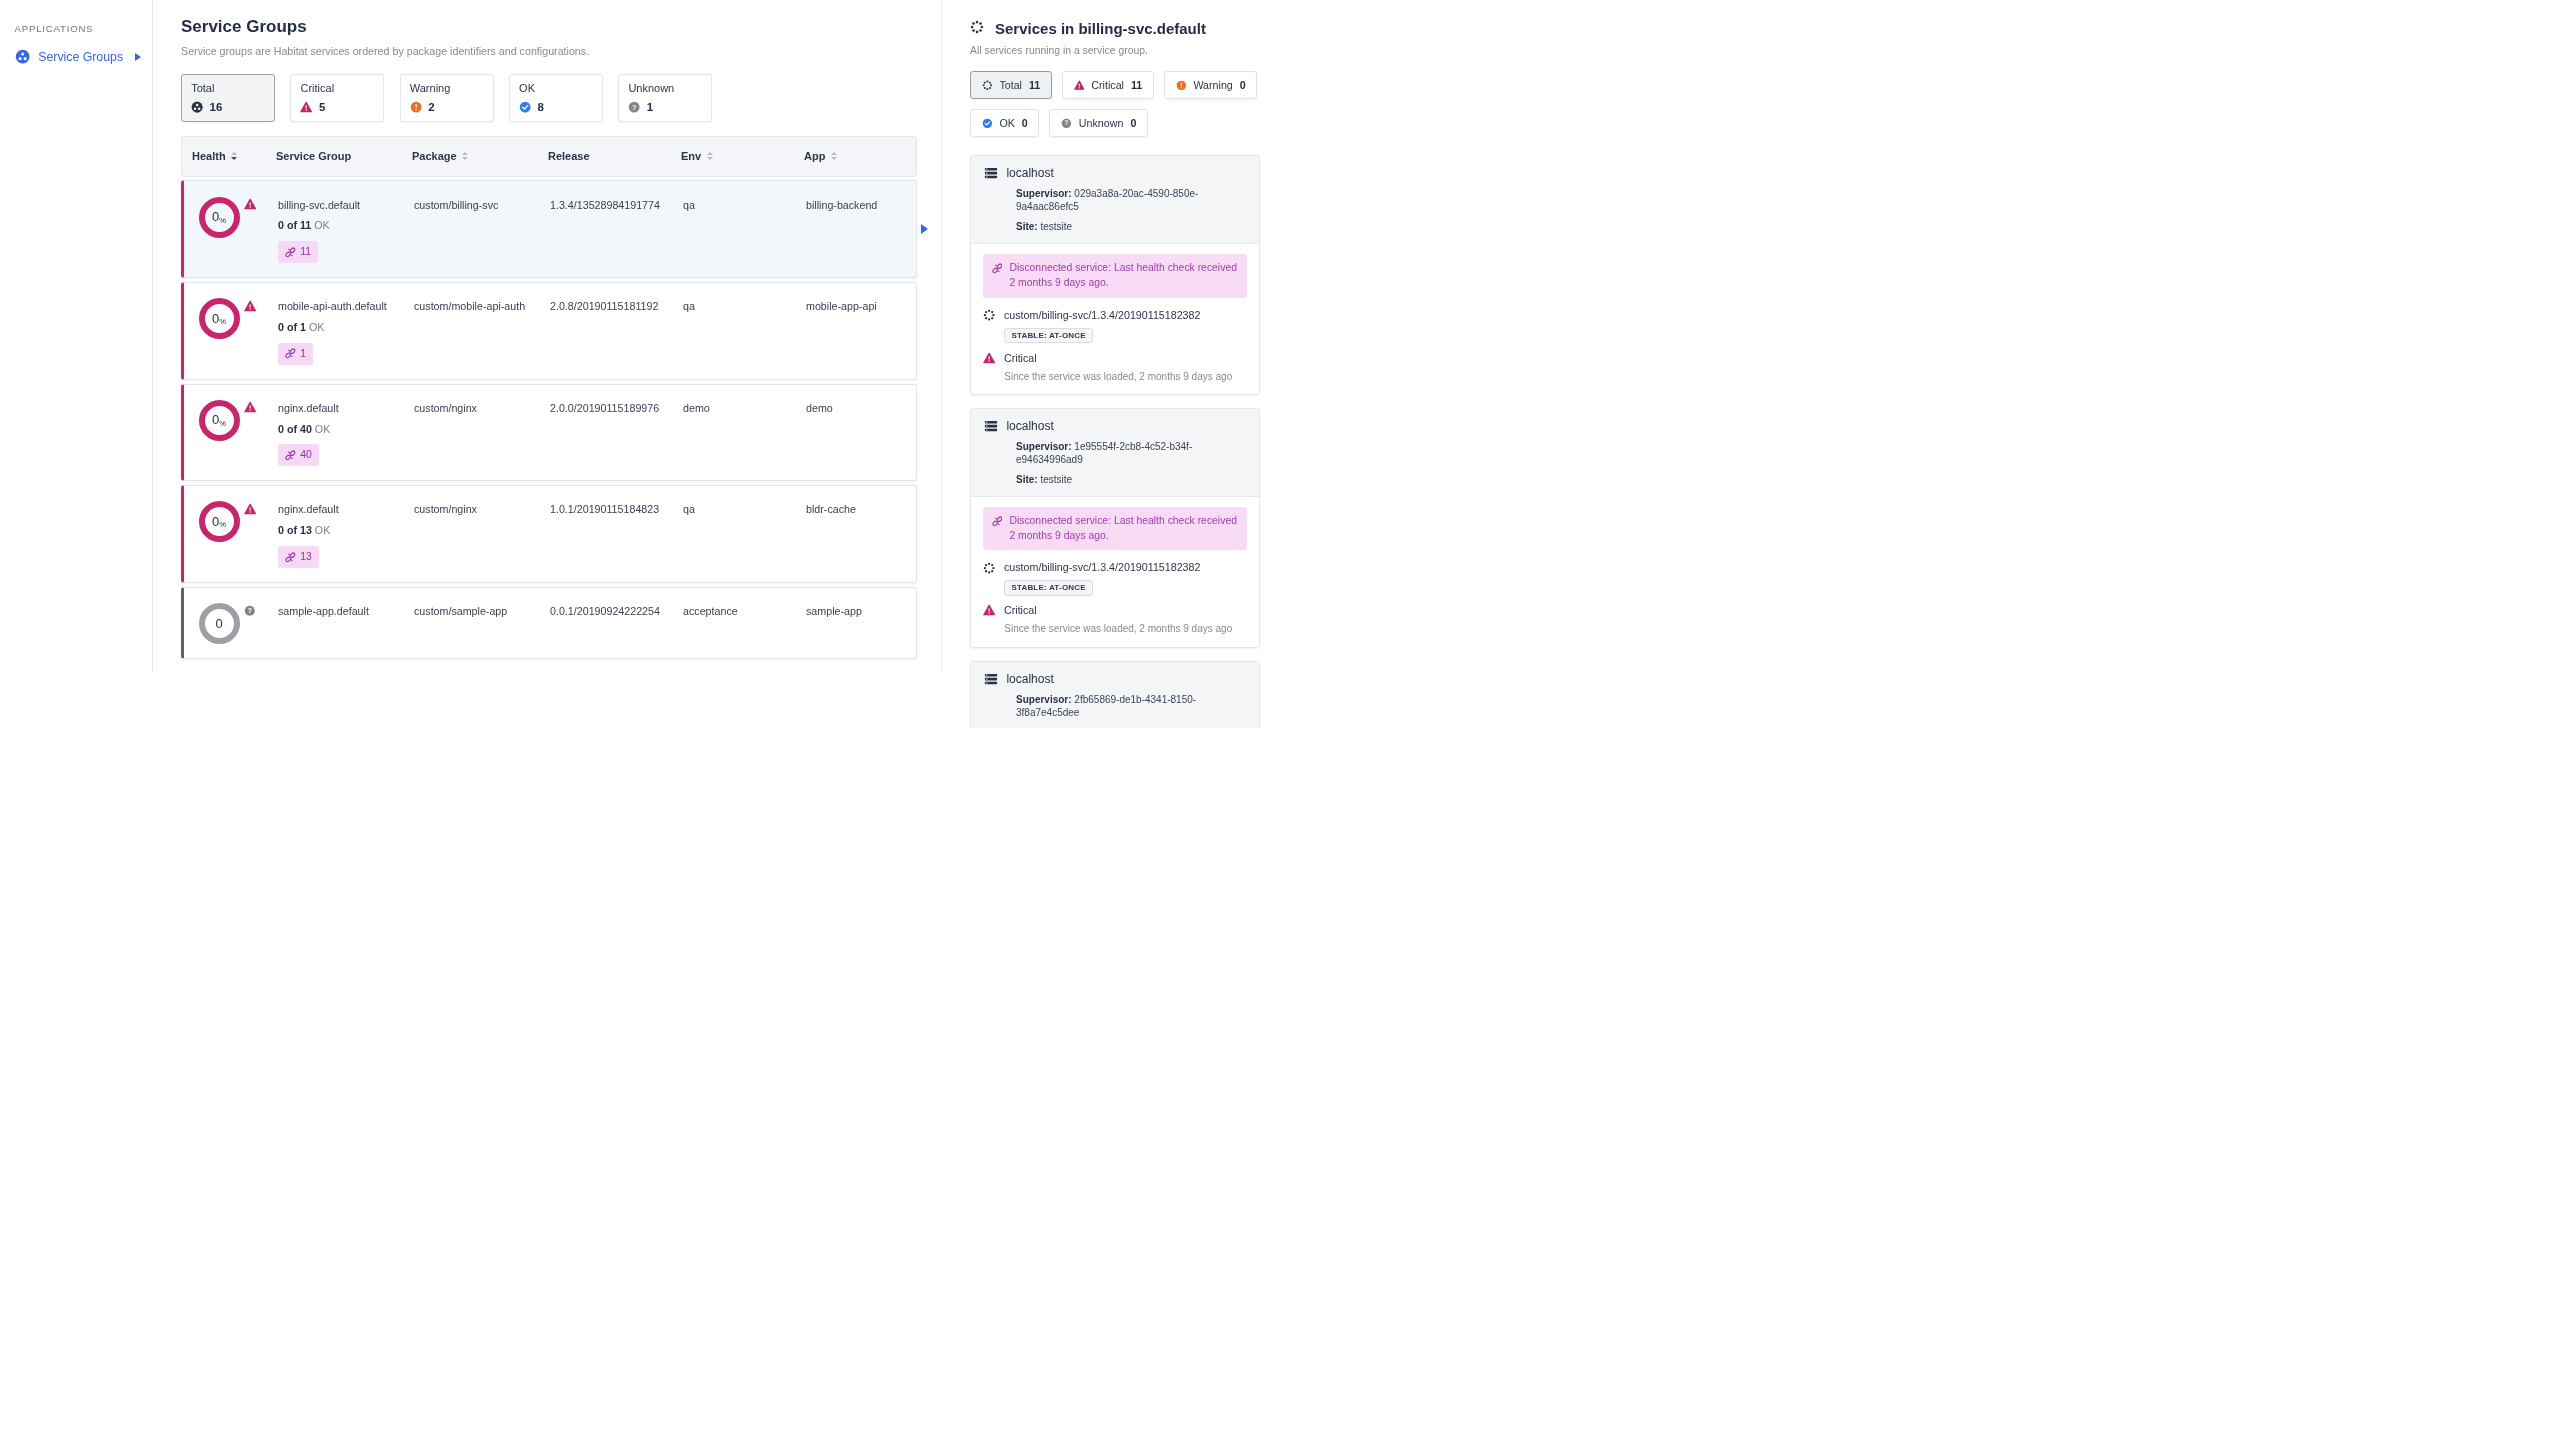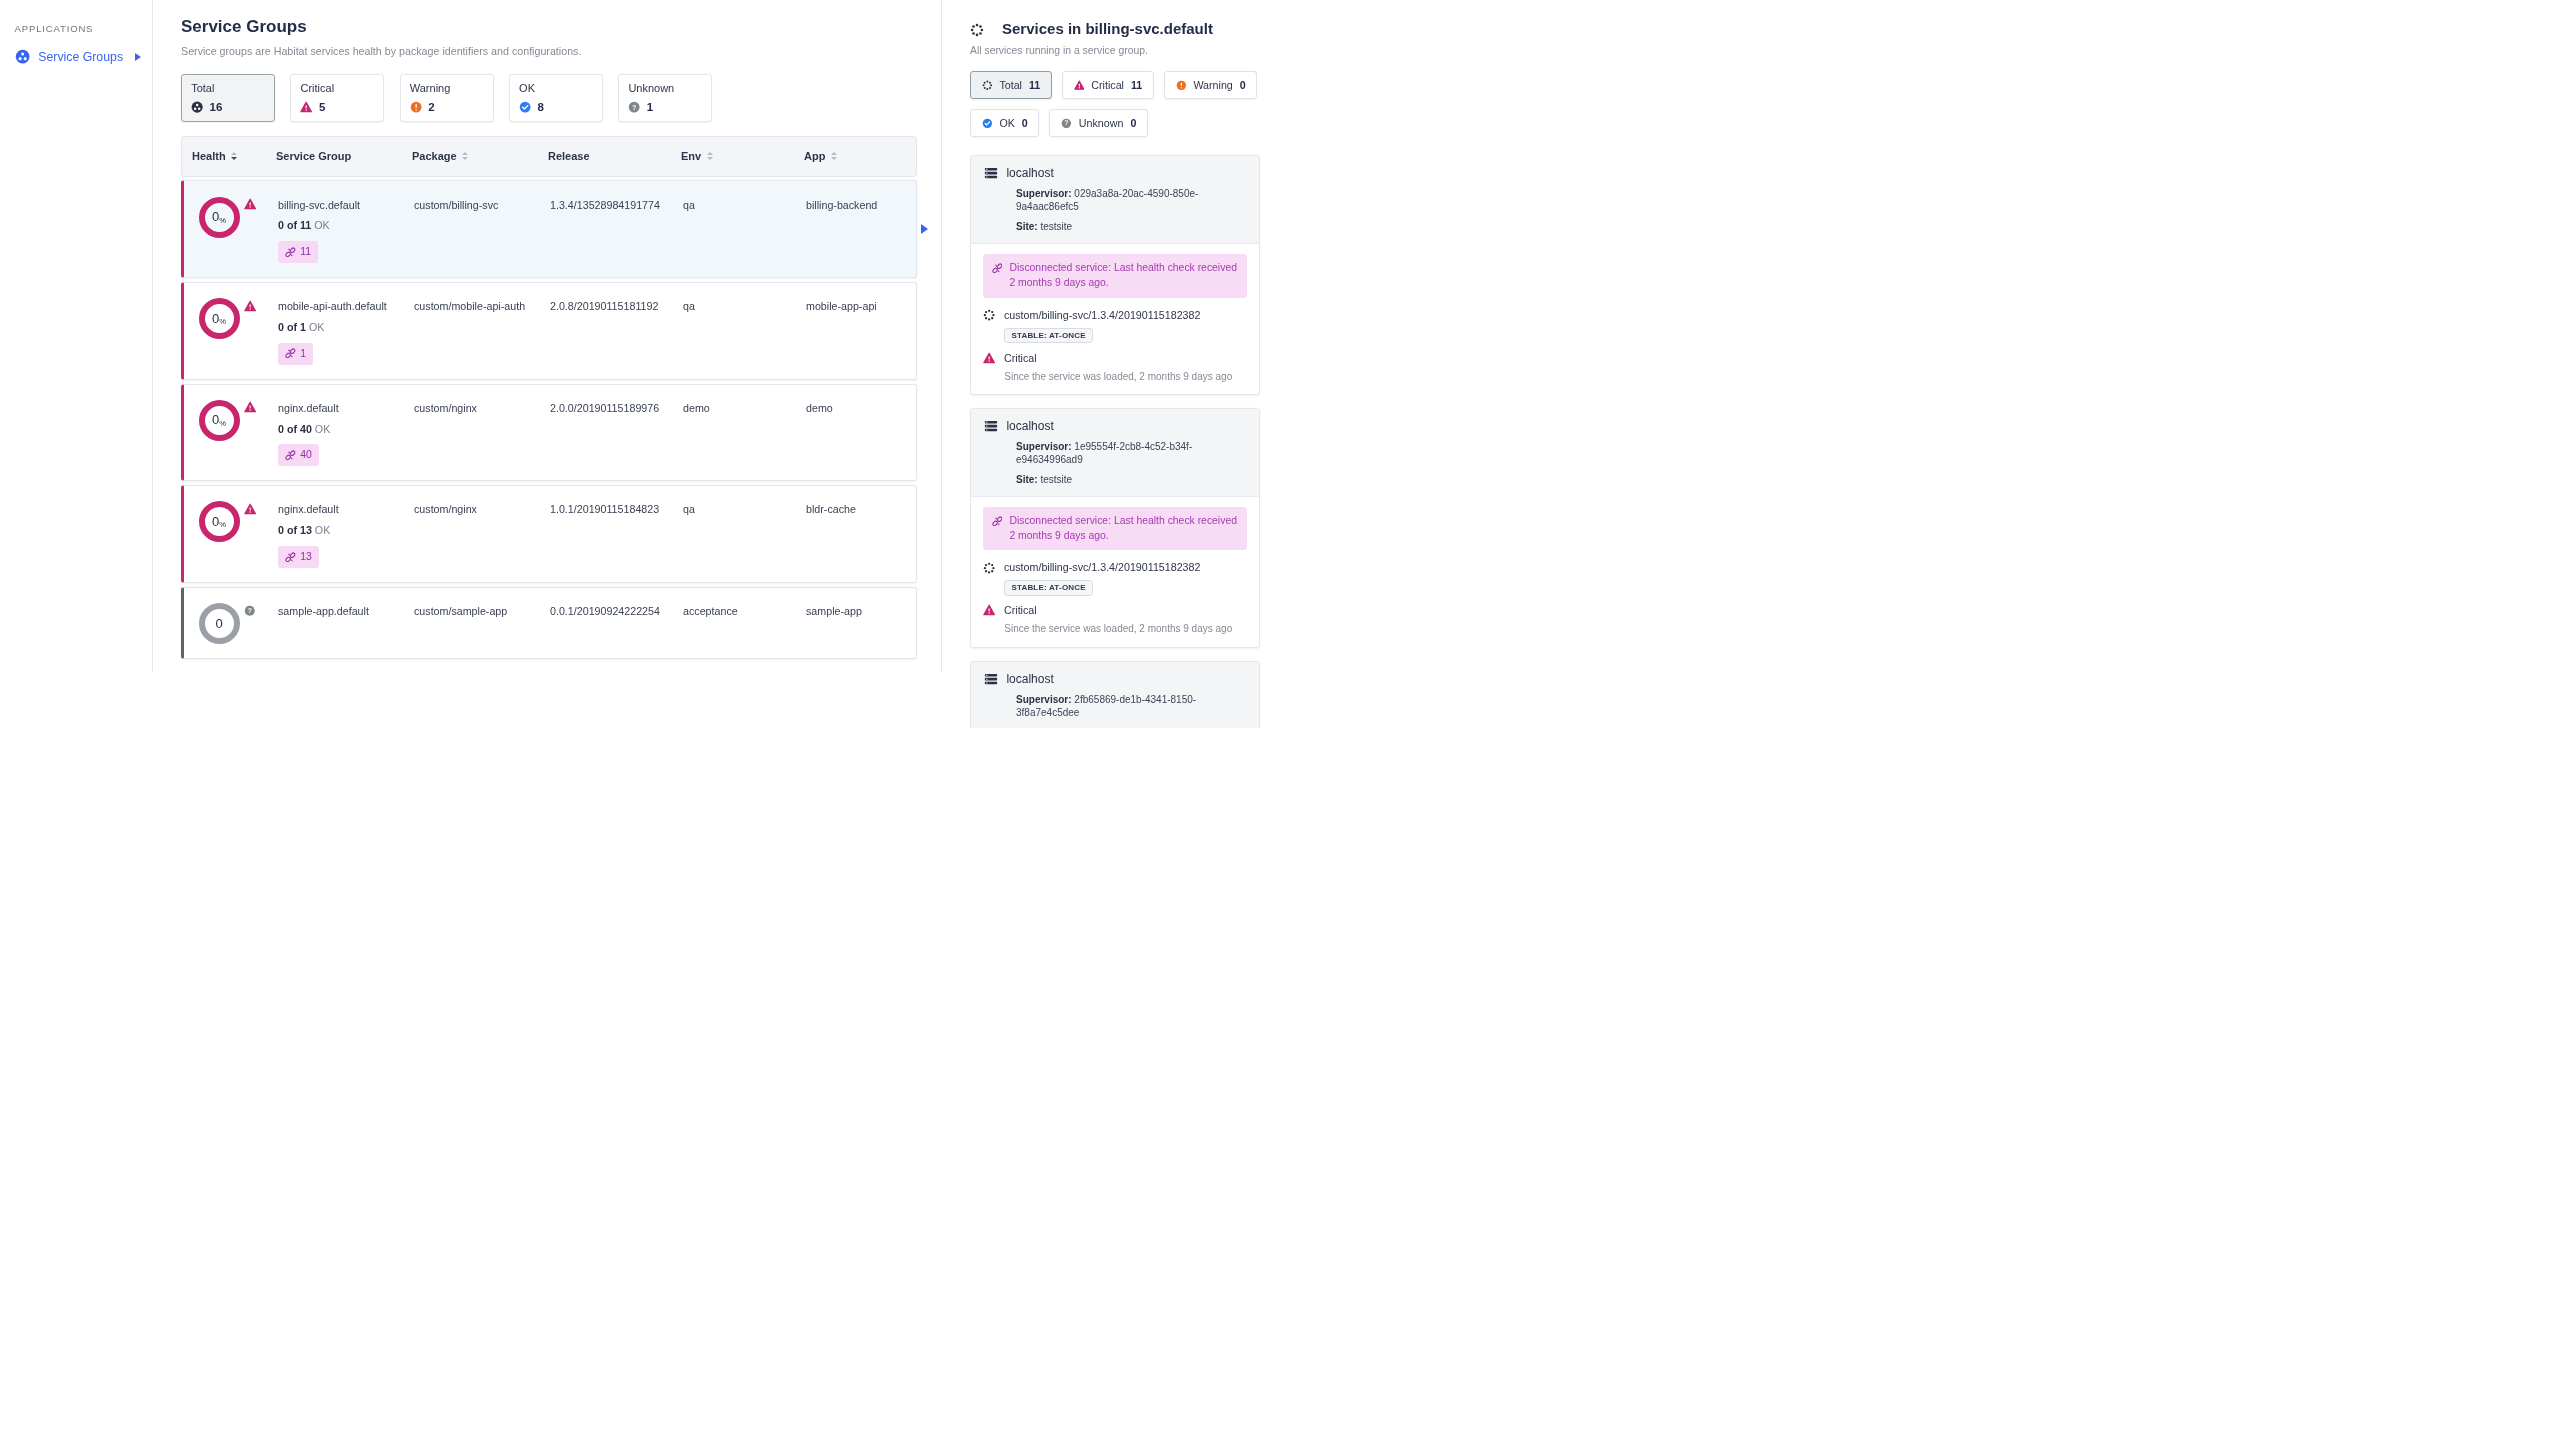--- a/index.html
+++ b/index.html
@@ -77,21 +77,21 @@
   .sg-name { color:#3a4154; }
   .ok-line { margin-top:4.6px; }
   .ok-line b { color:#2b3144; font-weight:700; }
   .ok-line span { color:#79818c; }
   .chip { display:inline-flex; align-items:center; gap:4.6px; background:#f7d9f5; border-radius:3.1px;
           padding:3.1px 7px; margin-top:7.7px; color:#8f2fa0; font-size:10.4px; }
   .row-arrow { position:absolute; right:-12.3px; top:50%; margin-top:-5.4px; width:0; height:0;
                border-left:7px solid #3864f2; border-top:5.4px solid transparent; border-bottom:5.4px solid transparent; }
 
   
-  .panel-title { display:flex; align-items:flex-end; gap:18px; font-size:15px; font-weight:700; color:#252c49; }
+  .panel-title { display:flex; align-items:flex-start; gap:11px; font-size:15px; font-weight:700; color:#252c49; }
   .panel-sub { font-size:10.4px; color:#848b95; margin-top:7.7px; }
   .pills { display:flex; flex-wrap:wrap; gap:10px 10px; margin-top:15.3px; }
   .pill { display:inline-flex; align-items:center; gap:7px; height:28px; padding:0 10.7px; background:#fff;
           border:0.8px solid #dfe3e8; border-radius:3.1px; box-shadow:0 0.8px 1.5px rgba(60,70,85,.06);
           font-size:10.7px; color:#2e3548; cursor:pointer; }
   .pill b { font-weight:700; color:#252c49; }
   .pill.selected { background:#eef1f3; border-color:#8f9aa1; }
 
   .svc-cards { margin-top:18.4px; display:flex; flex-direction:column; gap:13px; }
   .svc-card { border:0.8px solid #e3e7ec; border-radius:3.1px; background:#fff; box-shadow:0 0.8px 1.5px rgba(60,70,85,.07); }
@@ -210,21 +210,21 @@
         <svg class="ic20 c-blue" viewBox="0 0 20 20" width="15.3" height="15.3">
             <use href="#i-group"></use>
           </svg>
         <span class="lbl">Service Groups</span>
         <span class="tri-right"></span>
       </div>
     </div>
 
     <div class="main">
       <div class="pg-title">Service Groups</div>
-      <div class="pg-sub">Service groups are Habitat services health by package identifiers and configurations.</div>
+      <div class="pg-sub">Service groups are Habitat services ordered by package identifiers and configurations.</div>
 
 
       <div class="status-cards">
         <div class="scard selected">
           <div class="lbl">Total</div>
           <div class="cnt-row">
               <svg class="ic16 c-dark" viewBox="0 0 16 16" width="12.3" height="12.3">
                 <use href="#i-group"></use>
               </svg>
               <span class="cnt">16</span>

